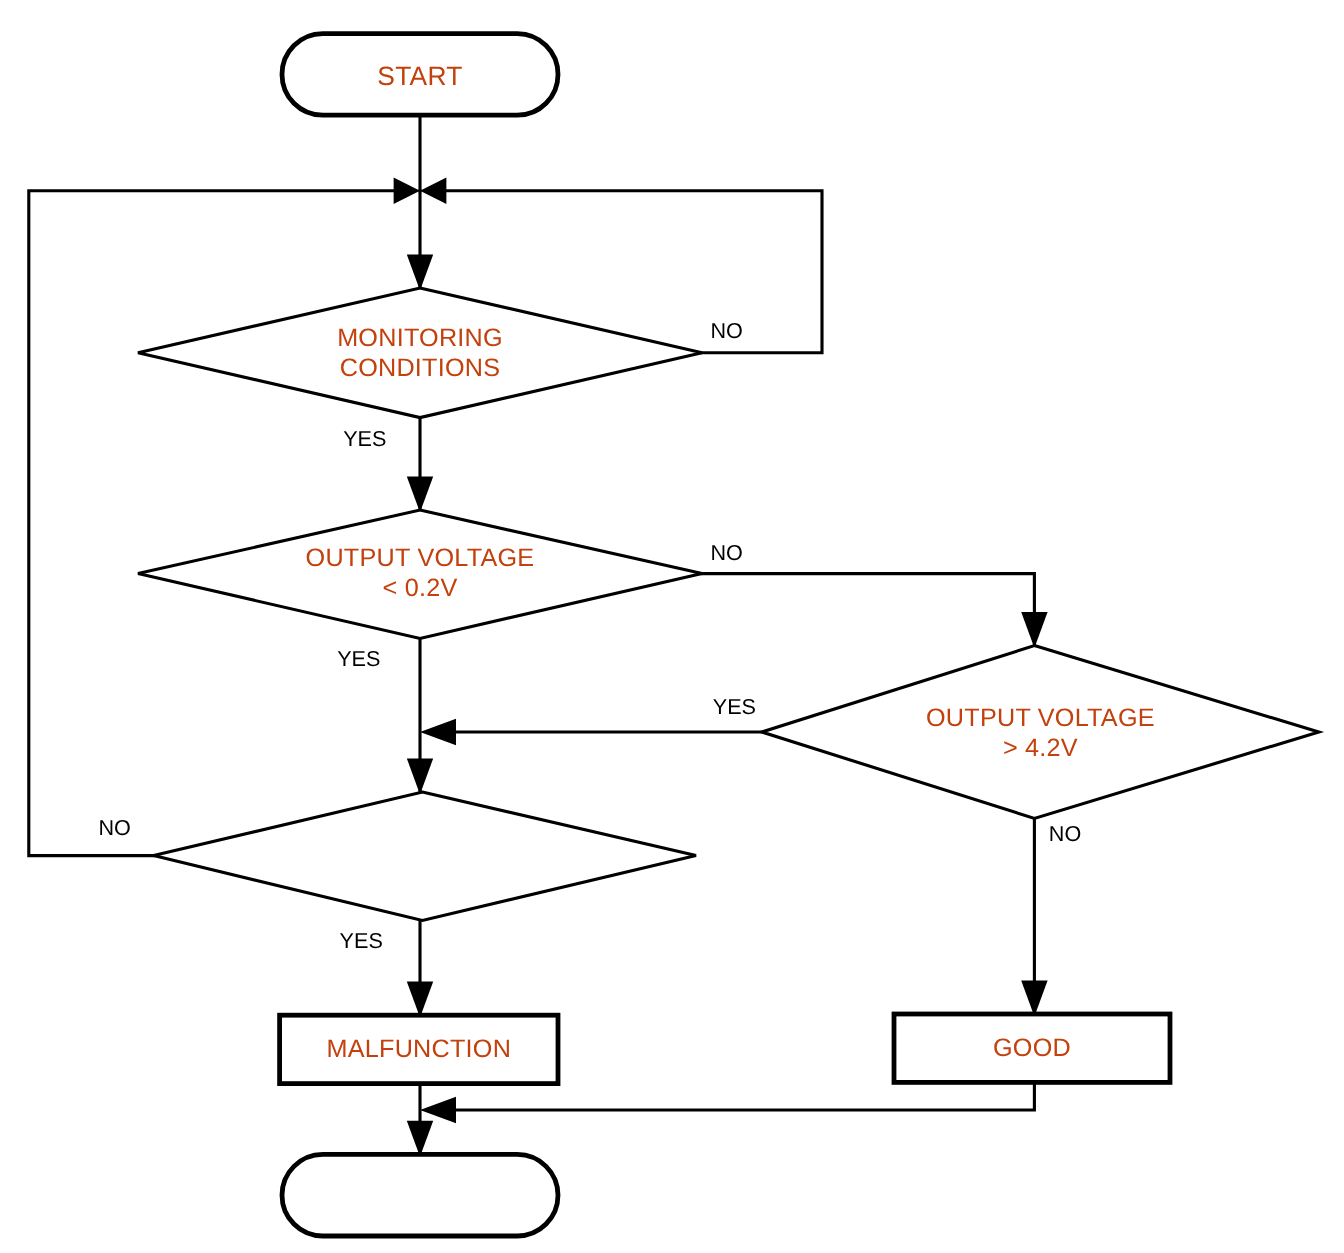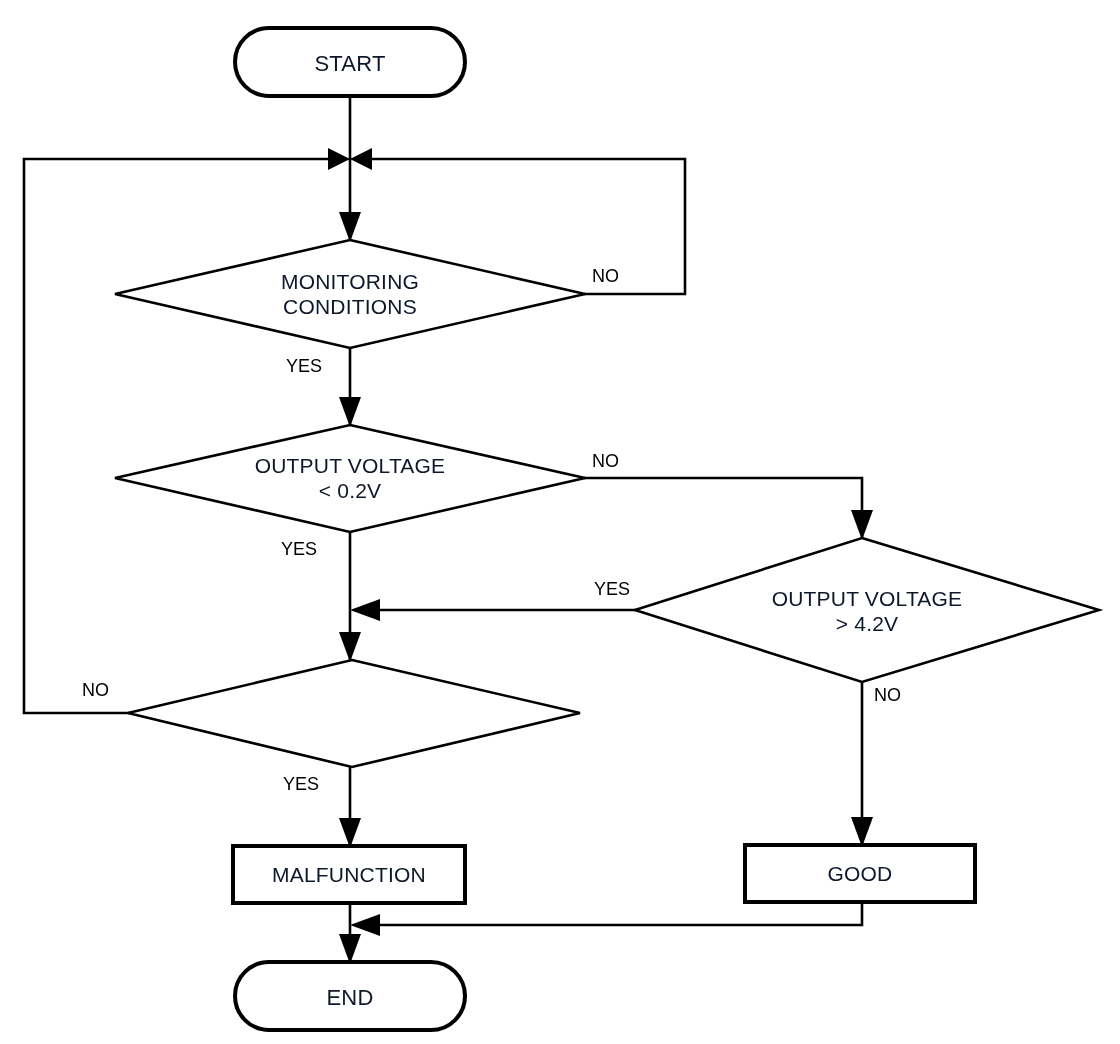--- a/index.html
+++ b/index.html
@@ -27,21 +27,21 @@
     height: 1044px;
     display: block;
   }
   .node-text {
     position: absolute;
     text-align: center;
     font-family: "Liberation Sans", sans-serif;
     font-size: 21px;
     line-height: 25px;
     letter-spacing: 0.2px;
-    color: #0f172a;
+    color: #c2410c;
     white-space: pre-line;
     pointer-events: none;
   }
   .edge-label {
     position: absolute;
     font-family: "Liberation Sans", sans-serif;
     font-size: 18px;
     line-height: 23px;
     color: #000000;
     white-space: nowrap;
@@ -137,21 +137,20 @@
 &lt; 0.2V</div>
 
   <div class="node-text" style="left:692px; top:586px; width:350px;">OUTPUT VOLTAGE
 &gt; 4.2V</div>
 
 
   <div class="node-text" style="left:745px; top:861px; width:230px;">GOOD</div>
 
   <div class="node-text" style="left:233px; top:862px; width:232px;">MALFUNCTION</div>
 
-  <div class="node-text term-text" style="left:235px; top:985px; width:230px;">END</div>
 
   <div class="edge-label" style="left: 592px; top: 265px;">NO</div>
   <div class="edge-label" style="left: 286px; top: 355px;">YES</div>
   <div class="edge-label" style="left: 592px; top: 450px;">NO</div>
   <div class="edge-label" style="left: 281px; top: 538px;">YES</div>
   <div class="edge-label" style="left: 594px; top: 578px;">YES</div>
   <div class="edge-label" style="left: 874px; top: 684px;">NO</div>
   <div class="edge-label" style="left: 82px; top: 679px;">NO</div>
   <div class="edge-label" style="left: 283px; top: 773px;">YES</div>
 

